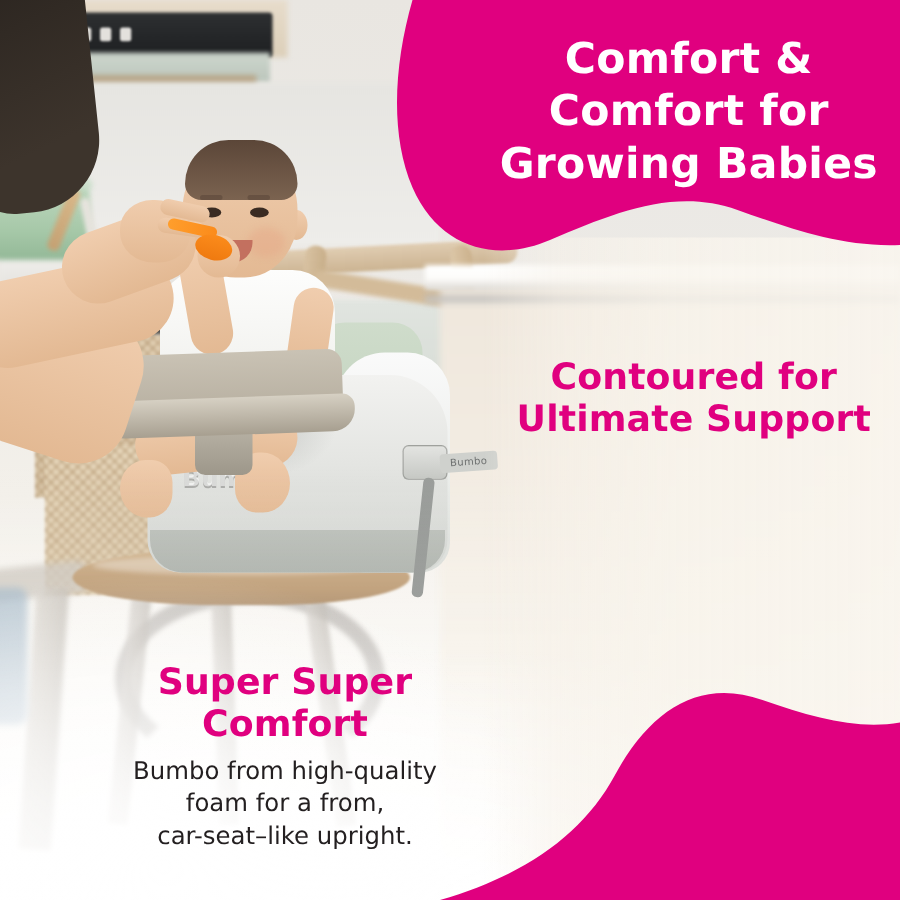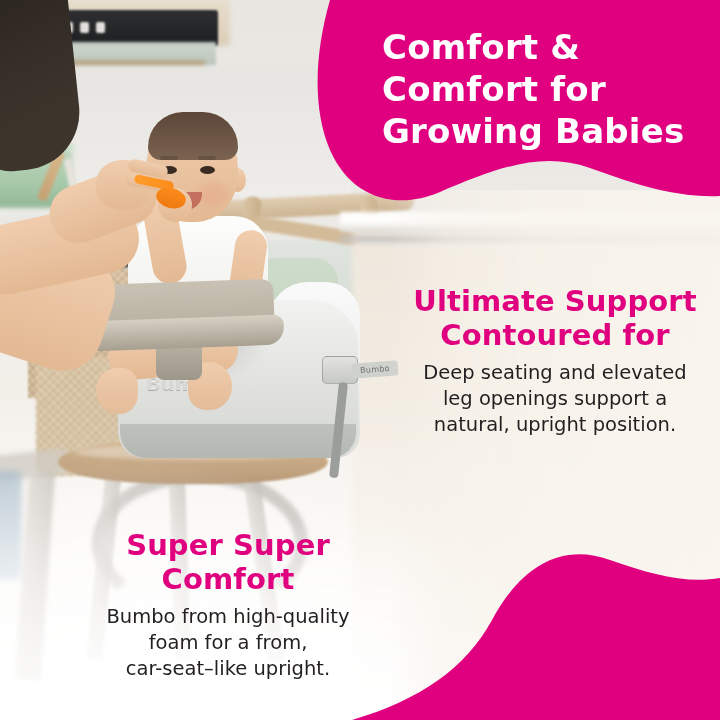--- a/index.html
+++ b/index.html
@@ -519,20 +519,21 @@
   }
 
   
   .shape-layer { position: absolute; inset: 0; pointer-events: none; }
   .shape-layer svg { display: block; width: 720px; height: 720px; }
 
   
   .headline {
     position: absolute;
     left: 382px; top: 26px; width: 338px;
+    text-align: center;
     color: #ffffff;
     font-size: 34px;
     line-height: 1.24;
     font-weight: bold;
     letter-spacing: .2px;
   }
   .headline .ln { display: block; }
 
   .block-mid {
     position: absolute;
@@ -674,27 +675,22 @@
   </div>
 
   <div class="headline">
     <span class="ln">Comfort &amp;</span>
     <span class="ln">Comfort for</span>
     <span class="ln">Growing Babies</span>
   </div>
 
   <div class="block-mid">
     <p class="feat-title">
+      <span class="ln">Contoured for</span>
       <span class="ln">Ultimate Support</span>
-      <span class="ln">Contoured for</span>
-    </p>
-    <p class="feat-body">
-      <span class="ln">Deep seating and elevated</span>
-      <span class="ln">leg openings support a</span>
-      <span class="ln">natural, upright position.</span>
     </p>
   </div>
 
   <div class="block-bot">
     <p class="feat-title">
       <span class="ln">Super Super Comfort</span>
     </p>
     <p class="feat-body">
       <span class="ln">Bumbo from high-quality</span>
       <span class="ln">foam for a from,</span>

